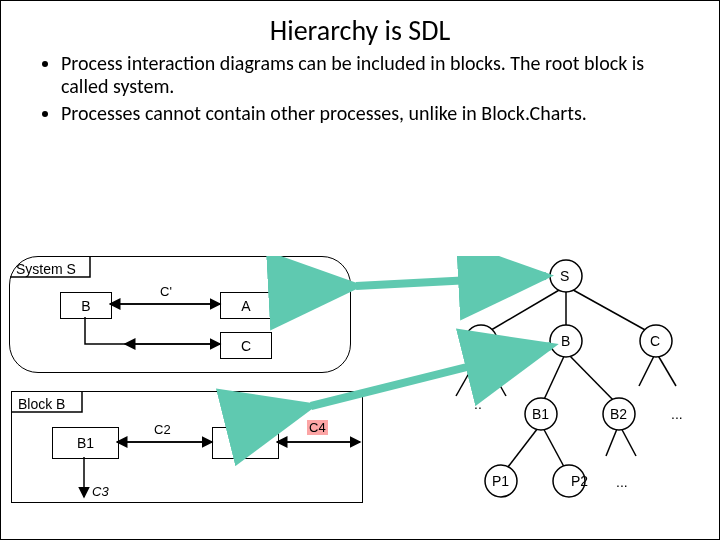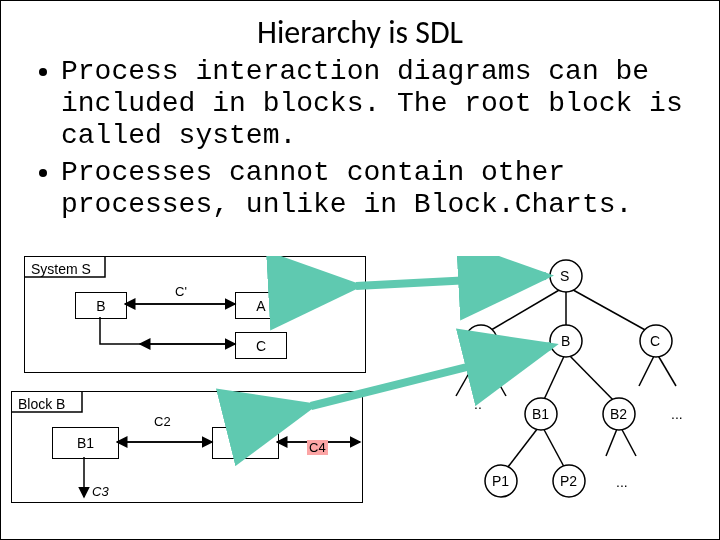--- a/index.html
+++ b/index.html
@@ -13,30 +13,29 @@
   }
   .slide {
     position: relative;
     width: 720px;
     height: 540px;
     border: 1px solid #000;
     box-sizing: border-box;
   }
   .title {
     text-align: center;
-    font-size: 32px;
+    font-size: 28px;
     margin: 12px 0 4px 0;
     font-weight: 400;
   }
   ul.bullets {
     margin: 4px 30px 0 40px;
     padding: 0 0 0 20px;
-    font-size: 28px;
+    font-size: 20px;
     line-height: 1.15;
-    font-family: Liberation Mono, monospace;
   }
   ul.bullets li {
     margin-bottom: 4px;
   }
   .diagram-area {
     position: absolute;
     left: 0;
     top: 255px;
     width: 720px;
     height: 285px;
@@ -75,21 +74,21 @@
 
   <h1 class="title">Hierarchy is SDL</h1>
 
   <ul class="bullets">
     <li>Process interaction diagrams can be included in blocks. The root block is called system.</li>
     <li>Processes cannot contain other processes, unlike in Block.Charts.</li>
   </ul>
 
   <div class="diagram-area">
 
-    <div class="panel" style="left:23px; top:0px; width:340px; height:115px;">
+    <div class="panel" style="left:8px; top:0px; width:340px; height:115px;border-radius:29px;">
       <div class="panel-label" style="left:6px; top:4px;">System S</div>
 
       <svg style="left:0;top:0;" width="340" height="115">
         <polyline class="edge" points="80,0 80,20 0,20" fill="none"></polyline>
       </svg>
 
       <div class="box" style="left:50px; top:35px; width:50px; height:25px;">
         <span>B</span>
       </div>
       <div class="box" style="left:210px; top:35px; width:50px; height:25px;">
@@ -138,23 +137,23 @@
         </defs>
 
         <line class="edge" x1="105" y1="50" x2="200" y2="50" marker-end="url(#ah2)"></line>
         <line class="edge" x1="200" y1="50" x2="105" y2="50" marker-end="url(#ah2)"></line>
 
         <line class="edge" x1="72" y1="65" x2="72" y2="105" marker-end="url(#ah2)"></line>
 
         <line class="edge" x1="265" y1="50" x2="348" y2="50" marker-end="url(#ah2)"></line>
         <line class="edge" x1="348" y1="50" x2="265" y2="50" marker-end="url(#ah2)"></line>
       </svg>
-      <span class="conn-label" style="position:absolute;left:140px;top:22px;background:#fff;padding:0 2px;">C2</span>
+      <span class="conn-label" style="position:absolute;left:140px;top:30px;background:#fff;padding:0 2px;">C2</span>
       <span class="conn-label" style="position:absolute;left:80px;top:92px;font-style:italic;">C3</span>
-      <span class="conn-label" style="position:absolute;left:295px;top:48px;background:#fca5a5;padding:0 2px;">C4</span>
+      <span class="conn-label" style="position:absolute;left:295px;top:28px;background:#fca5a5;padding:0 2px;">C4</span>
     </div>
 
     <svg style="left:400px; top:0px;" width="310" height="260">
 
       <line class="edge" x1="165" y1="30" x2="80" y2="80"></line>
       <line class="edge" x1="165" y1="30" x2="165" y2="80"></line>
       <line class="edge" x1="165" y1="30" x2="255" y2="80"></line>
 
       <line class="edge" x1="80" y1="96" x2="55" y2="140"></line>
       <line class="edge" x1="80" y1="96" x2="105" y2="140"></line>
@@ -199,21 +198,21 @@
     </svg>
 
     <div style="position:absolute; left:400px; top:0; width:310px; height:260px; font-family:Arial; font-size:14px;">
       <span style="position:absolute; left:159px; top:12px;">S</span>
       <span style="position:absolute; left:75px;  top:77px;">A</span>
       <span style="position:absolute; left:160px; top:77px;">B</span>
       <span style="position:absolute; left:249px; top:77px;">C</span>
       <span style="position:absolute; left:131px; top:150px;">B1</span>
       <span style="position:absolute; left:209px; top:150px;">B2</span>
       <span style="position:absolute; left:91px;  top:217px;">P1</span>
-      <span style="position:absolute; left:159px; top:217px;">P2</span>
+      <span style="position:absolute; left:170px; top:217px;">P2</span>
       <span class="dots" style="position:absolute; left:73px;  top:140px;">..</span>
       <span class="dots" style="position:absolute; left:270px; top:150px;">...</span>
       <span class="dots" style="position:absolute; left:215px; top:218px;">...</span>
     </div>
 
     <svg style="left:0; top:0;" width="720" height="285">
       <defs>
         <marker id="tealhead" markerWidth="12" markerHeight="10" refX="11" refY="5" orient="auto">
           <path d="M0,0 L12,5 L0,10 z" fill="#5fc9b0"></path>
         </marker>

